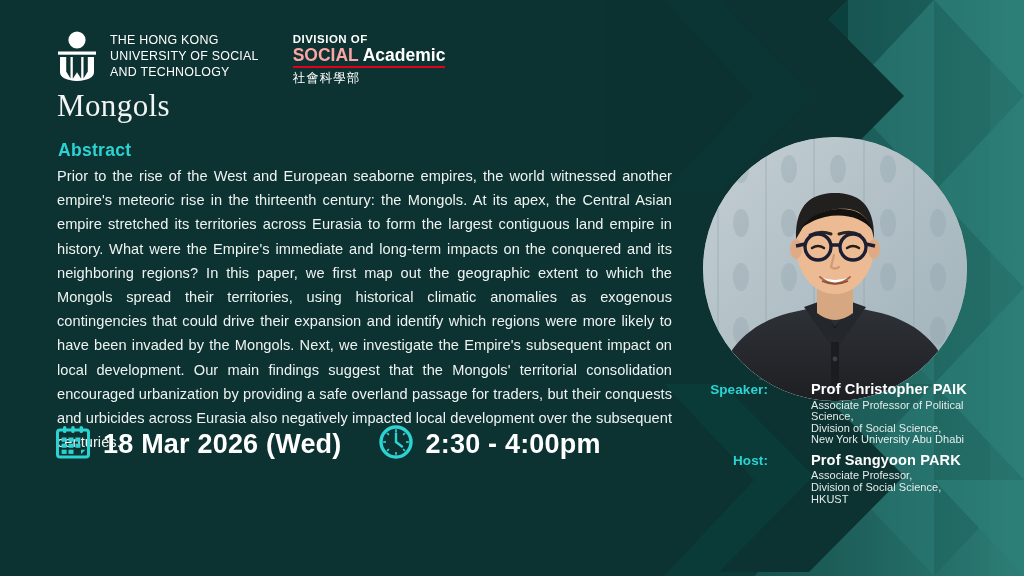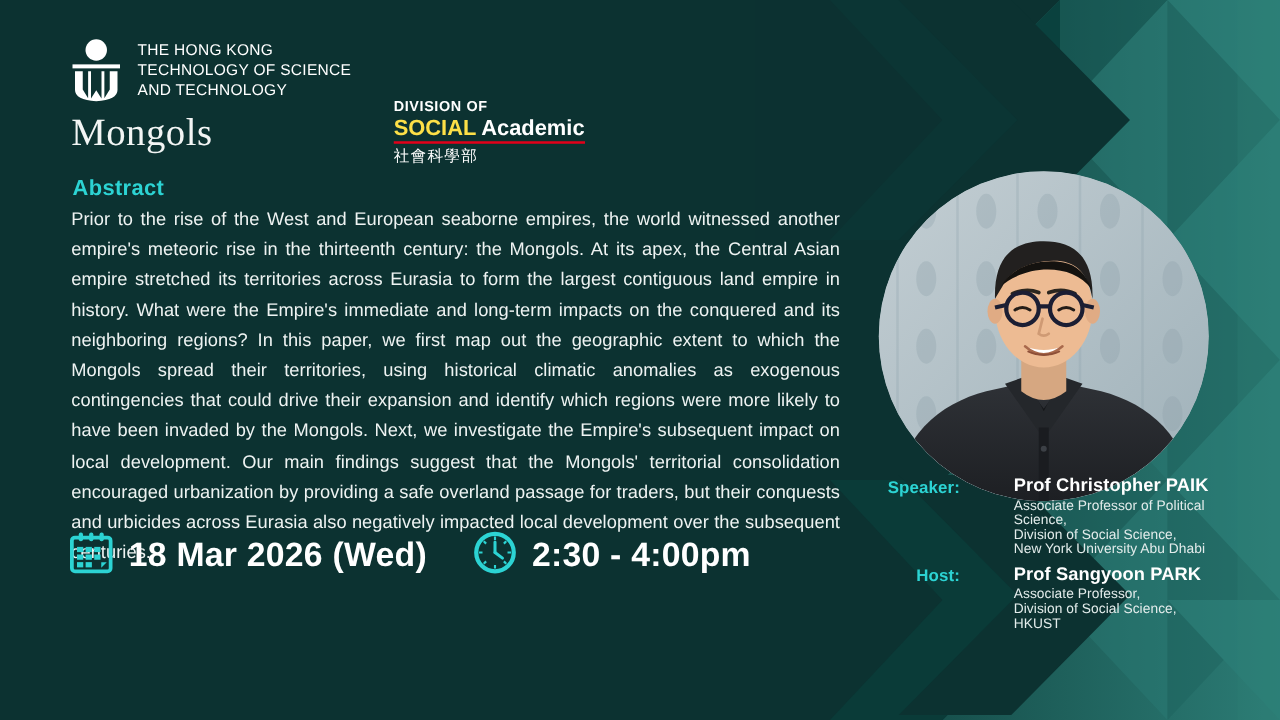--- a/index.html
+++ b/index.html
@@ -51,32 +51,31 @@
   .dss-logo {
     margin-left: 6px;
     padding-top: 3px;
     line-height: 1.08;
   }
   .dss-line1 {
     color: #ffffff;
     font-size: 11.5px;
     font-weight: bold;
     letter-spacing: 0.5px;
-    margin-top: 47px;
   }
   .dss-line2 {
     font-size: 17.5px;
     font-weight: bold;
     letter-spacing: 0px;
     border-bottom: 2px solid #e2001a;
     display: inline-block;
     padding-bottom: 1px;
     margin-top: 1px;
   }
-  .dss-social { color: #fde047; }
+  .dss-social { color: #fca5a5; }
   .dss-science { color: #ffffff; }
   .dss-cn {
     color: #ffffff;
     font-size: 12.5px;
     letter-spacing: 1px;
     margin-top: 3px;
     font-family: "DejaVu Sans", sans-serif;
   }
 
   
@@ -247,21 +246,21 @@
 
     <div class="hkust-logo">
       <span class="hkust-mark">
         <svg viewBox="0 0 44 52" width="44" height="52" xmlns="http://www.w3.org/2000/svg">
           <circle cx="22" cy="10" r="8.6" fill="#ffffff"></circle>
           <rect x="3" y="21.5" width="38" height="3.2" fill="#ffffff"></rect>
           <path d="M5 27 L11.2 27 L11.2 41.5 L15.5 48.5 L15.5 27 L17.8 27 L17.8 48.8 L22 42.2 L26.2 48.8 L26.2 27 L28.5 27 L28.5 48.5 L32.8 41.5 L32.8 27 L39 27 L39 42 Q39 50 22 51 Q5 50 5 42 Z" fill="#ffffff"></path>
         </svg>
       </span>
       <span class="hkust-words">THE HONG KONG
-TECHNOLOGY OF SCIENCE
+UNIVERSITY OF SOCIAL
 AND TECHNOLOGY</span>
     </div>
 
     <div class="dss-logo">
       <div class="dss-line1">DIVISION OF</div>
       <div class="dss-line2"><span class="dss-social">SOCIAL</span><span class="dss-science"> Academic</span></div>
       <div class="dss-cn">社會科學部</div>
     </div>
 
   </div>

